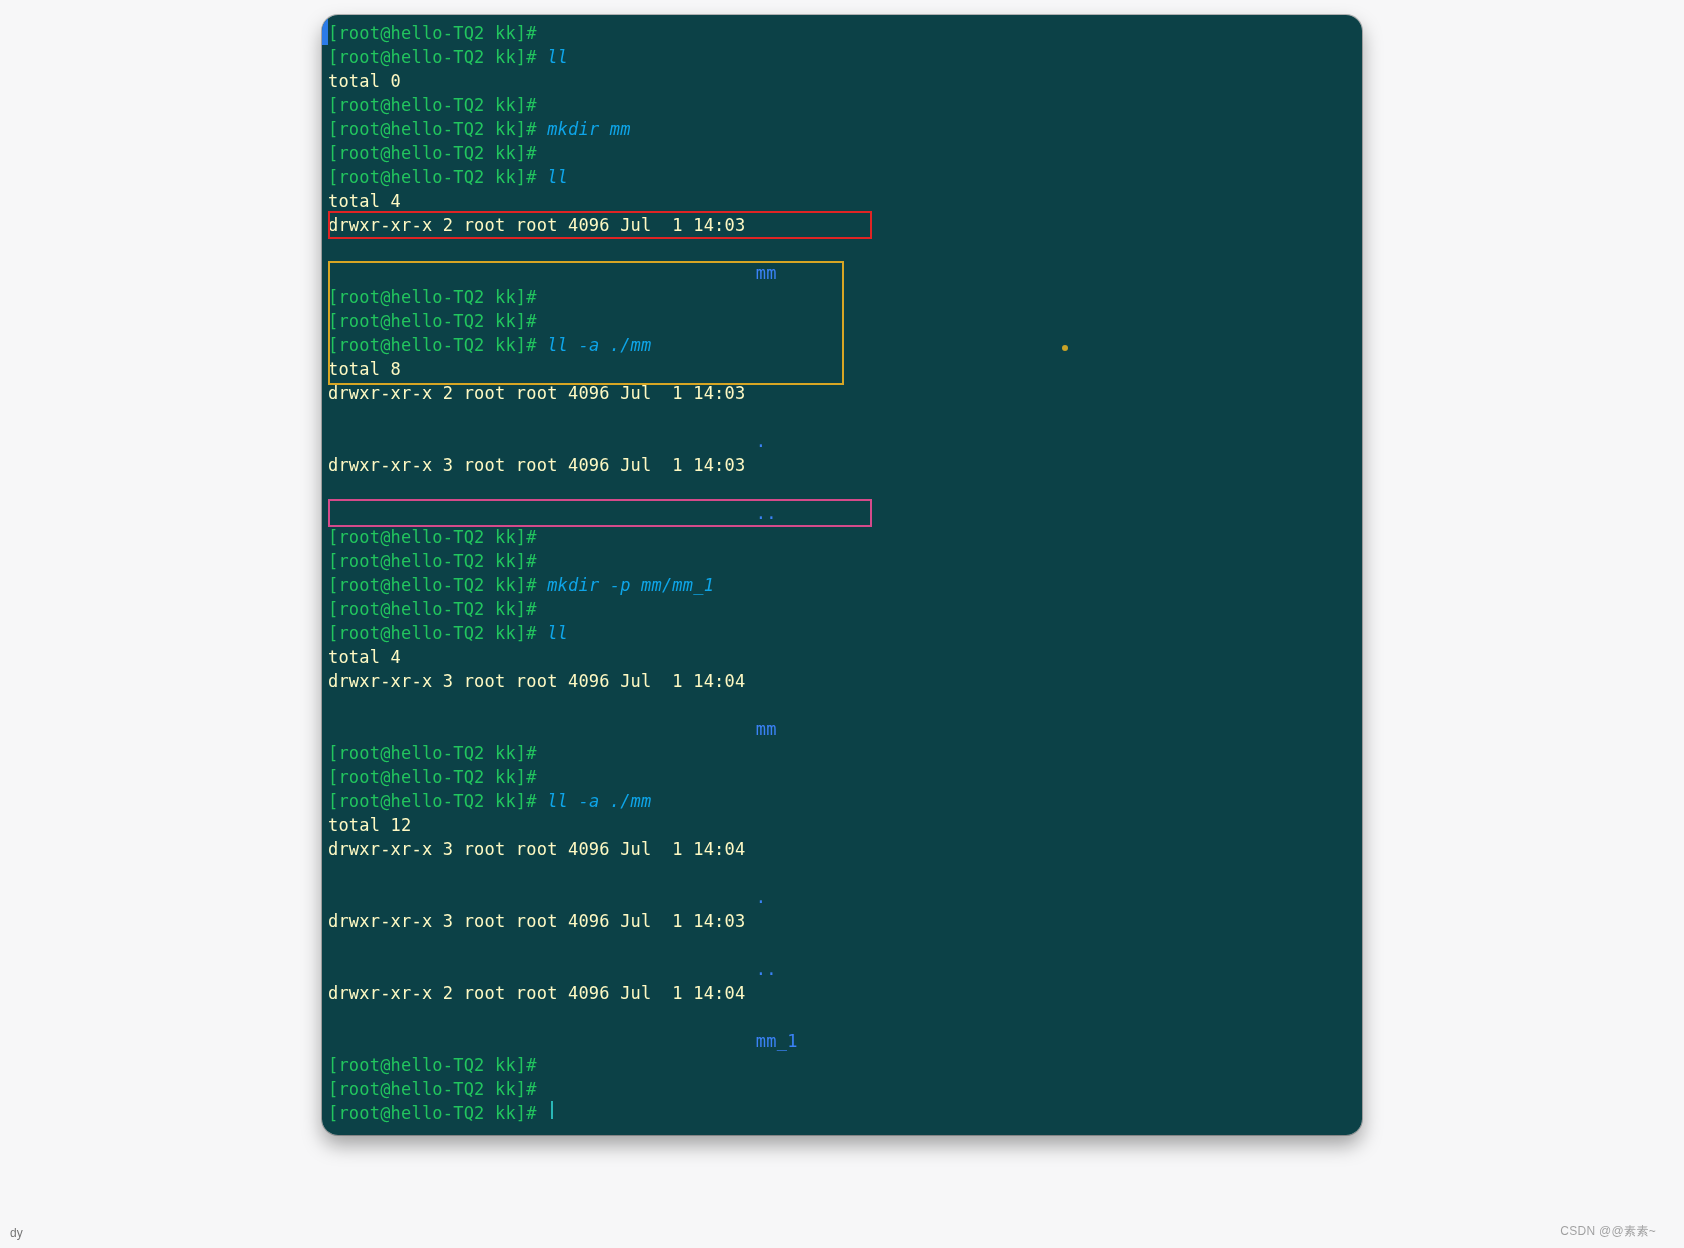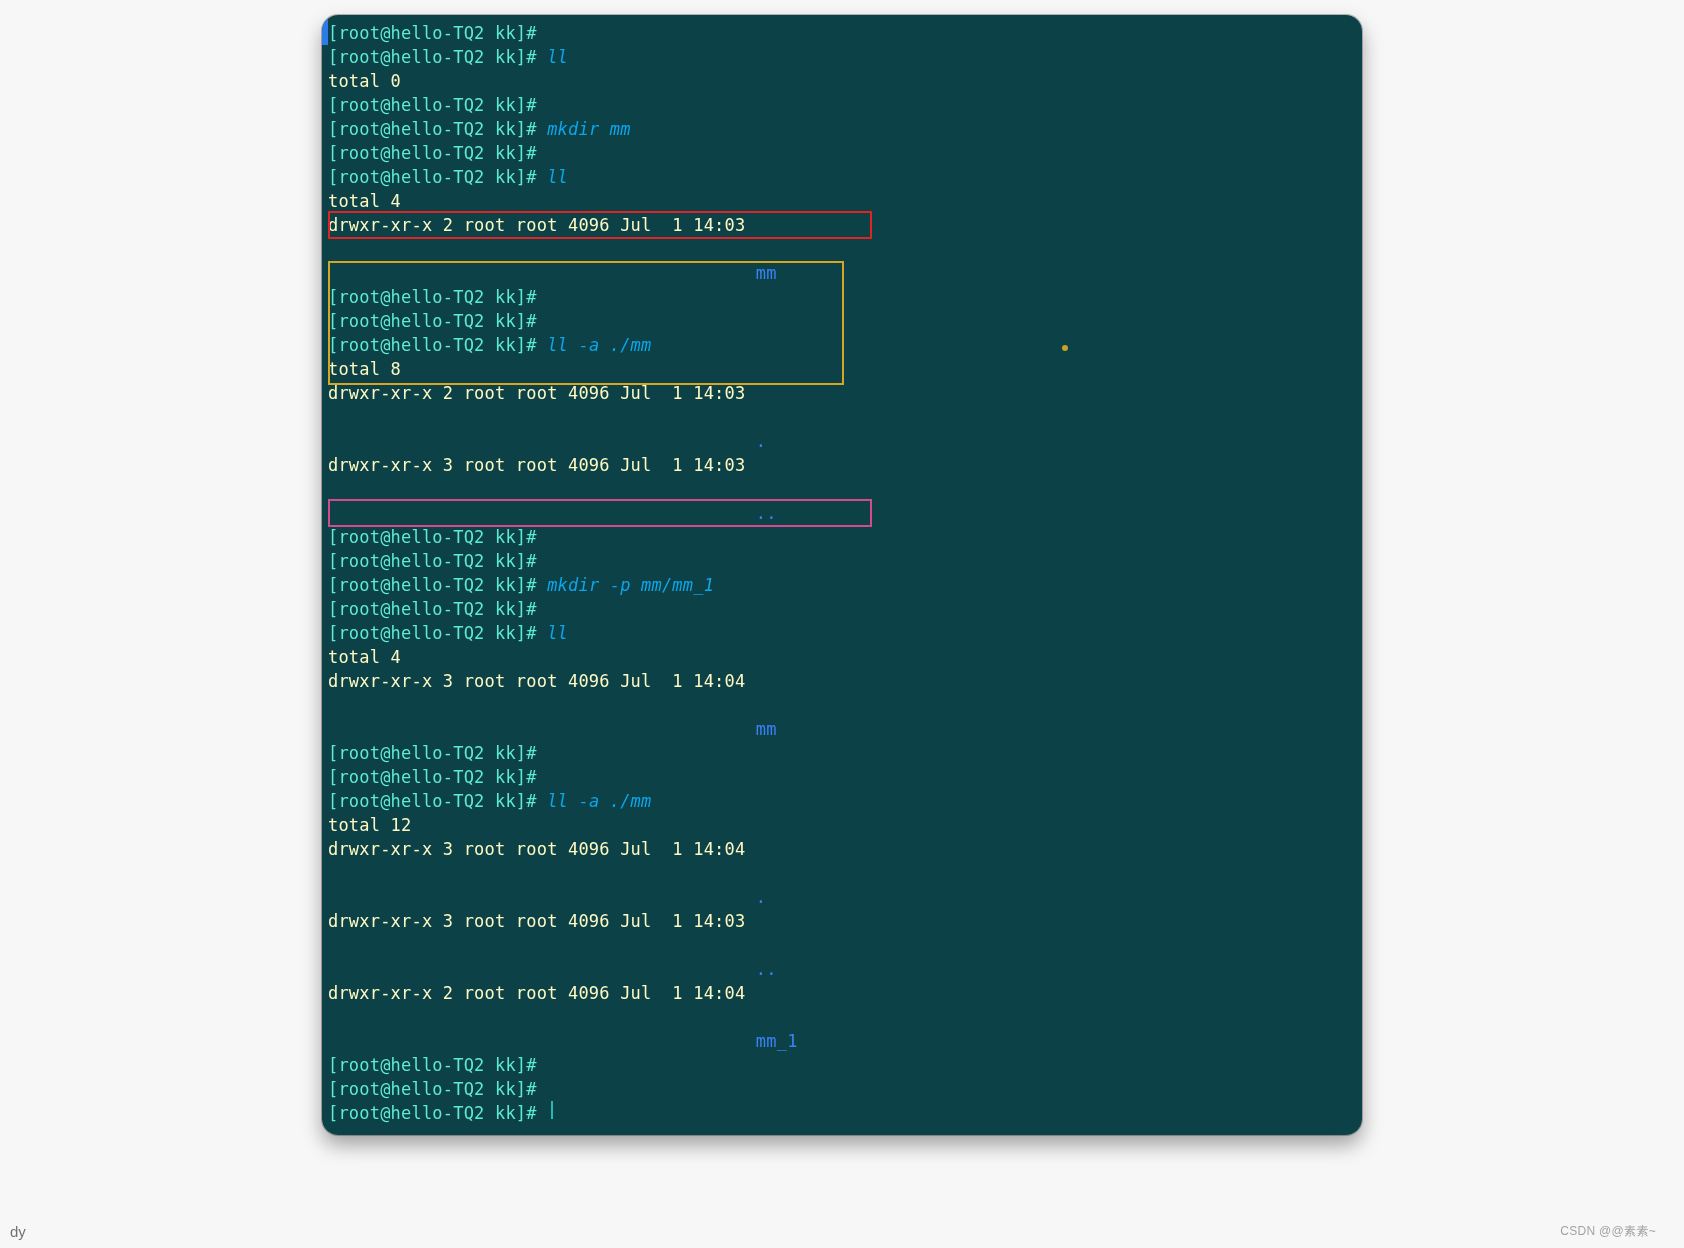--- a/index.html
+++ b/index.html
@@ -26,21 +26,21 @@
     min-height: 715px;
     white-space: pre;
     letter-spacing: 0.2px;
   }
   .line {
     display: flex;
     padding: 0 2px;
     font-family: inherit;
     white-space: pre;
   }
-  .c-prompt { color: #5eead4; }
+  .c-prompt { color: #22c55e; }
   .c-cmd { color: #0ea5e9; font-style: italic; }
   .c-text { color: #fef9c3; }
   .c-dir { color: #3B82F6; margin-top: 48px; }
 
   .gutter {
     position: absolute;
     left: 0;
     top: 0;
     width: 6px;
     height: 30px;
@@ -81,21 +81,21 @@
     font-family: Arial, sans-serif;
     font-size: 12px;
     color: rgba(0,0,0,0.36);
     letter-spacing: 0.3px;
   }
   .status {
     position: fixed;
     left: 10px;
     bottom: 8px;
     font-family: Arial, sans-serif;
-    font-size: 15px;
+    font-size: 12px;
     color: rgba(0,0,0,0.55);
   }
 
   .hl-dot {
     position: absolute;
     width: 6px; height: 6px;
     background: #c9a227;
     border-radius: 50%;
   }
 </style>

